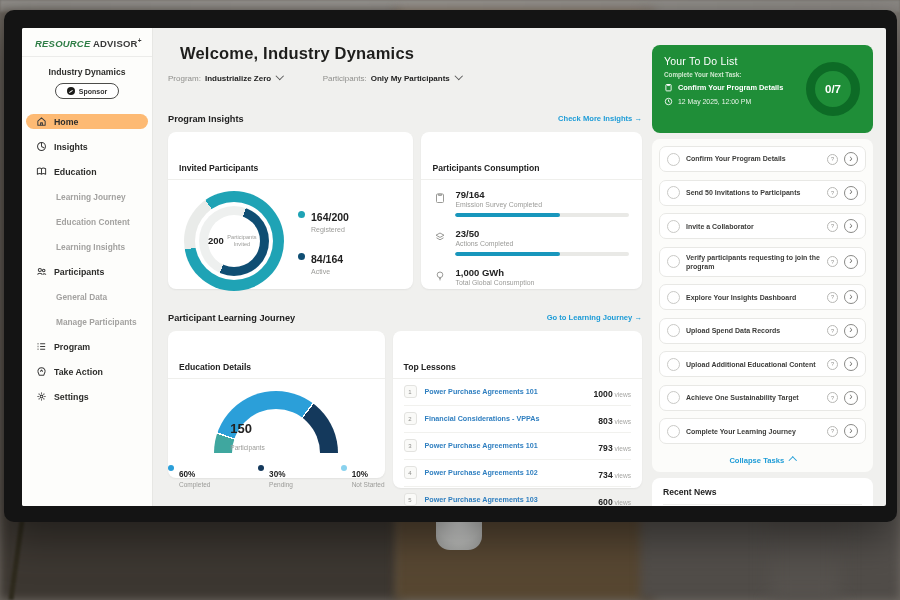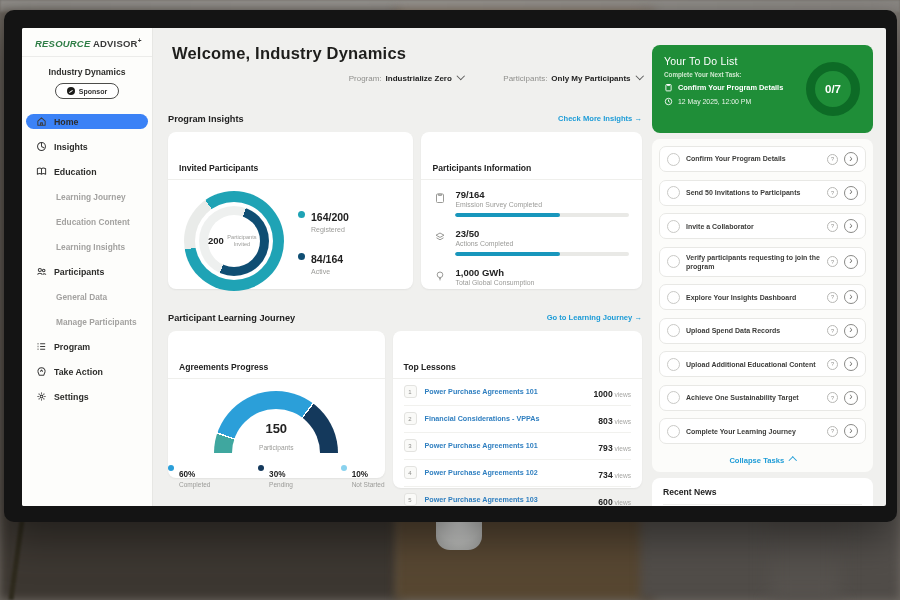--- a/index.html
+++ b/index.html
@@ -41,27 +41,27 @@
   .sponsor{margin:6px auto 0;width:62px;border:1px solid #4c4c4a;border-radius:10px;
     padding:3px 0;display:flex;align-items:center;justify-content:center;gap:4px;
     font-size:7px;font-weight:bold;color:#333;background:#fff;}
   .sp-ic{width:8px;height:8px;border-radius:50%;background:#1c1c1a;position:relative;flex:none;}
   .sp-ic:after{content:"";position:absolute;left:2px;top:3.4px;width:4px;height:1.2px;
     background:#fff;transform:rotate(-35deg);}
   .menu{margin-top:15px;display:flex;flex-direction:column;}
   .mi{display:flex;align-items:center;gap:7px;height:15px;margin:0 4px 10px;
     padding-left:10px;font-size:8.8px;font-weight:bold;color:#2d2d2b;}
   .mi svg{flex:none;}
-  .mi.active{background:#3b82f6;border-radius:12px;}
+  .mi.active{background:#fdba74;border-radius:12px;}
   .mi.sub{padding-left:30px;color:#a3a2a0;font-size:8.3px;}
 
   
   .main{position:absolute;left:146px;top:0;width:474px;}
-  h1.welcome{margin:16px 4px 0;font-size:16.5px;font-weight:bold;color:#1e1e1c;letter-spacing:.2px;}
-  .filters{margin-top:10px;display:flex;gap:40px;font-size:8px;color:#8f8f8c;align-items:center;justify-content:flex-end;}
+  h1.welcome{margin:16px 12px 0;font-size:16.5px;font-weight:bold;color:#1e1e1c;letter-spacing:.2px;}
+  .filters{margin-top:10px;display:flex;gap:40px;font-size:8px;color:#8f8f8c;align-items:center;}
   .filters b{color:#222;margin-left:4px;}
   .chev{display:inline-block;width:4.5px;height:4.5px;border-right:1.3px solid #555;
     border-bottom:1.3px solid #555;transform:rotate(45deg);margin-left:6px;vertical-align:2px;}
   .sec-row{display:flex;justify-content:space-between;align-items:center;margin-top:31px;}
   .sec-row.second{margin-top:24px;}
   .sec-h{font-size:9.2px;font-weight:bold;color:#222;}
   .sec-link{font-size:7.6px;font-weight:bold;color:#1e9cd7;cursor:pointer;}
   .cards{display:flex;gap:8px;margin-top:8px;}
   .card{background:#fff;border-radius:8px;box-shadow:0 1px 2px rgba(0,0,0,.06);box-sizing:border-box;}
   .card-h{padding:7px 11px 6px;font-size:8.6px;font-weight:bold;color:#222;
@@ -93,21 +93,21 @@
   .stat-t b{font-size:9.5px;color:#222;display:block;}
   .stat-t span{font-size:6.9px;color:#9b9b98;display:block;margin-top:1px;}
   .bar{margin-top:5px;height:4px;border-radius:2px;background:#e9e9e6;overflow:hidden;}
   .bar i{display:block;height:100%;border-radius:2px;background:#1896bc;}
 
   
   .card.edu{width:217px;height:147px;}
   .gauge-wrap{position:relative;width:124px;height:63px;margin:12px auto 0;overflow:hidden;}
   .gauge{position:absolute;left:0;top:0;width:124px;height:124px;border-radius:50%;}
   .gauge-mask{position:absolute;left:18px;top:18px;width:88px;height:88px;border-radius:50%;background:#fff;}
-  .gauge-c{position:absolute;left:0;bottom:0;width:100%;text-align:center;}
+  .gauge-c{position:absolute;left:16px;bottom:0;width:100%;}
   .gauge-c b{font-size:13px;color:#222;display:block;}
   .gauge-c span{font-size:6.6px;color:#9b9b98;}
   .edu-legend{display:flex;justify-content:space-between;padding:9px 0 0;}
   .el-item{position:relative;padding-left:11px;}
   .el-item .dot{top:2px;width:6px;height:6px;}
   .el-item b{font-size:8.2px;color:#222;}
   .el-item span{display:block;font-size:6.5px;color:#9b9b98;}
 
   
   .card.lessons{width:250px;height:157px;}
@@ -289,21 +289,21 @@
                 <div class="lg-item">
                   <span class="dot" style="background: rgb(15, 78, 115);"></span>
                   <b>84/164</b>
                   <span>Active</span>
                 </div>
               </div>
             </div>
           </div>
 
           <div class="card pinfo">
-            <div class="card-h">Participants Information</div>
+            <div class="card-h">Participants Consumption</div>
             <div class="pi-body">
               <div class="stat">
                 <svg width="12" height="12" viewBox="0 0 12 12" fill="none" stroke="#9a9a97" stroke-width="1">
                     <rect x="2.5" y="2" width="7" height="8.5" rx="1"></rect>
                     <path d="M4.4 2 H7.6 V3.4 H4.4 Z"></path>
                   </svg>
                 <div class="stat-t">
                   <b>79/164</b>
                   <span>Emission Survey Completed</span>
                   <div class="bar">
@@ -339,21 +339,21 @@
         </div>
 
         <div class="sec-row second">
           <div class="sec-h">Participant Learning Journey</div>
           <div class="sec-link">Go to Learning Journey  →</div>
         </div>
 
         <div class="cards">
 
           <div class="card edu">
-            <div class="card-h">Agreements Progress</div>
+            <div class="card-h">Education Details</div>
             <div class="gauge-wrap">
               <div class="gauge" id="gauge" style="background: conic-gradient(from 270deg, rgb(63, 167, 159) 0%, rgb(63, 167, 159) 5%, rgb(255, 255, 255) 4.6%, rgb(255, 255, 255) 5.4%, rgb(43, 159, 217) 5.4%, rgb(43, 159, 217) 35%, rgb(255, 255, 255) 34.6%, rgb(255, 255, 255) 35.4%, rgb(20, 57, 92) 35.4%, rgb(20, 57, 92) 50%, transparent 50%, transparent 100%);"></div>
               <div class="gauge-mask"></div>
               <div class="gauge-c">
                 <b>150</b>
                 <span>Participants</span>
               </div>
             </div>
             <div class="edu-legend">
               <div class="el-item">

